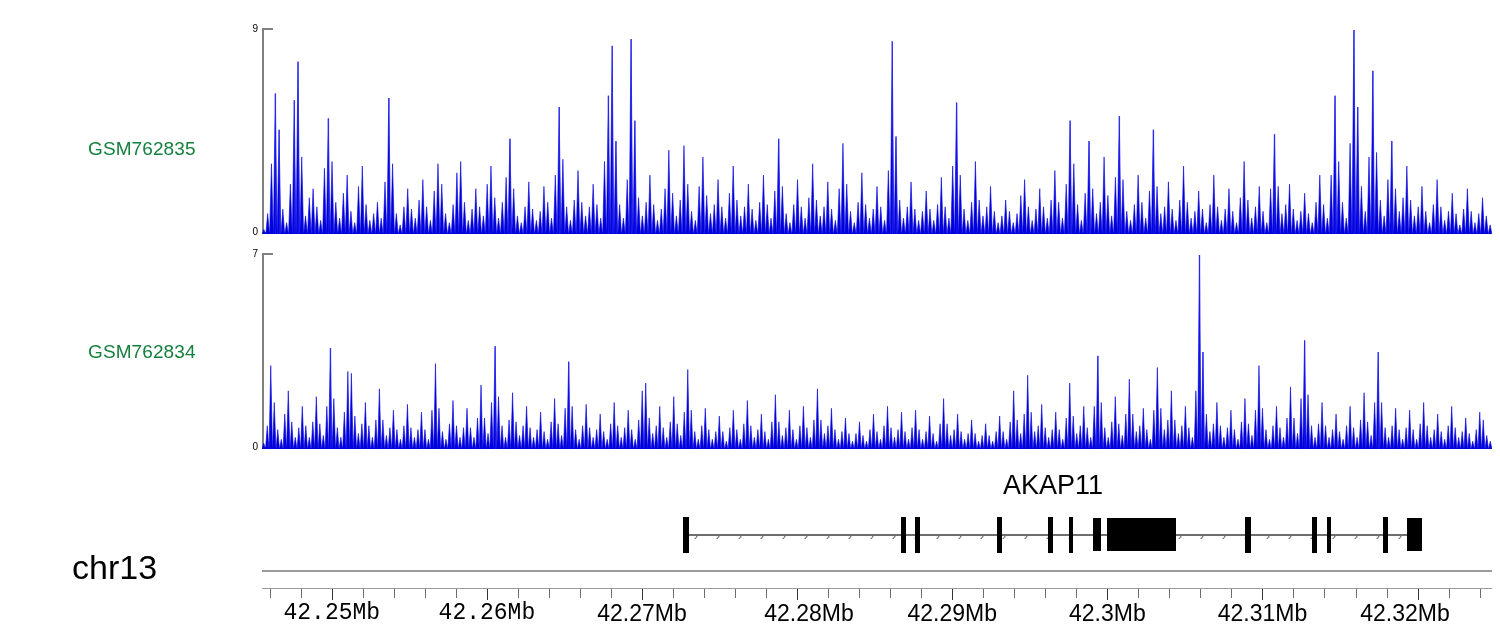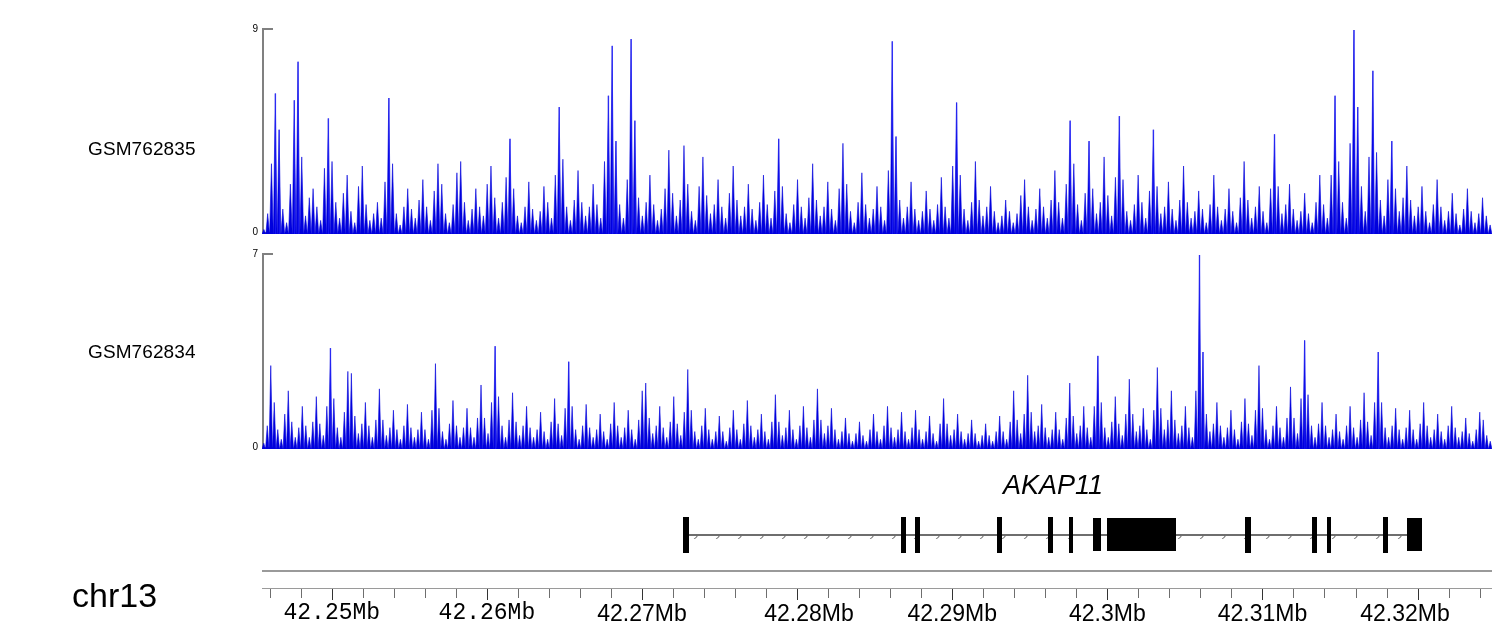--- a/index.html
+++ b/index.html
@@ -24,21 +24,21 @@
   
   .track {
     position: absolute;
     left: 0;
     width: 1500px;
   }
   .track-label {
     position: absolute;
     left: 88px;
     font-size: 19px;
-    color: #000000;
+    color: #15803d;
     white-space: nowrap;
     letter-spacing: 0.1px;
   }
   .plot-area {
     position: absolute;
     left: 262px;
     width: 1230px;
   }
   .signal-svg {
     position: absolute;
@@ -78,21 +78,20 @@
   }
   .ytick-label.small { font-size: 10px; }
 
   
   #gene-track {
     position: absolute;
     left: 0;
     top: 470px;
     width: 1500px;
     height: 110px;
-    font-style: italic;
   }
   #gene-name {
     position: absolute;
     font-size: 27px;
     color: #000000;
     white-space: nowrap;
     transform: translateX(-50%);
   }
   .gene-body {
     position: absolute;
@@ -117,21 +116,20 @@
   }
 
   
   #chrom-label {
     position: absolute;
     left: 72px;
     top: 548px;
     font-size: 34px;
     color: #000000;
     white-space: nowrap;
-    margin-top: 28px;
   }
   #axis-region {
     position: absolute;
     left: 262px;
     top: 570px;
     width: 1230px;
     height: 70px;
   }
   #axis-top-rule {
     position: absolute;

